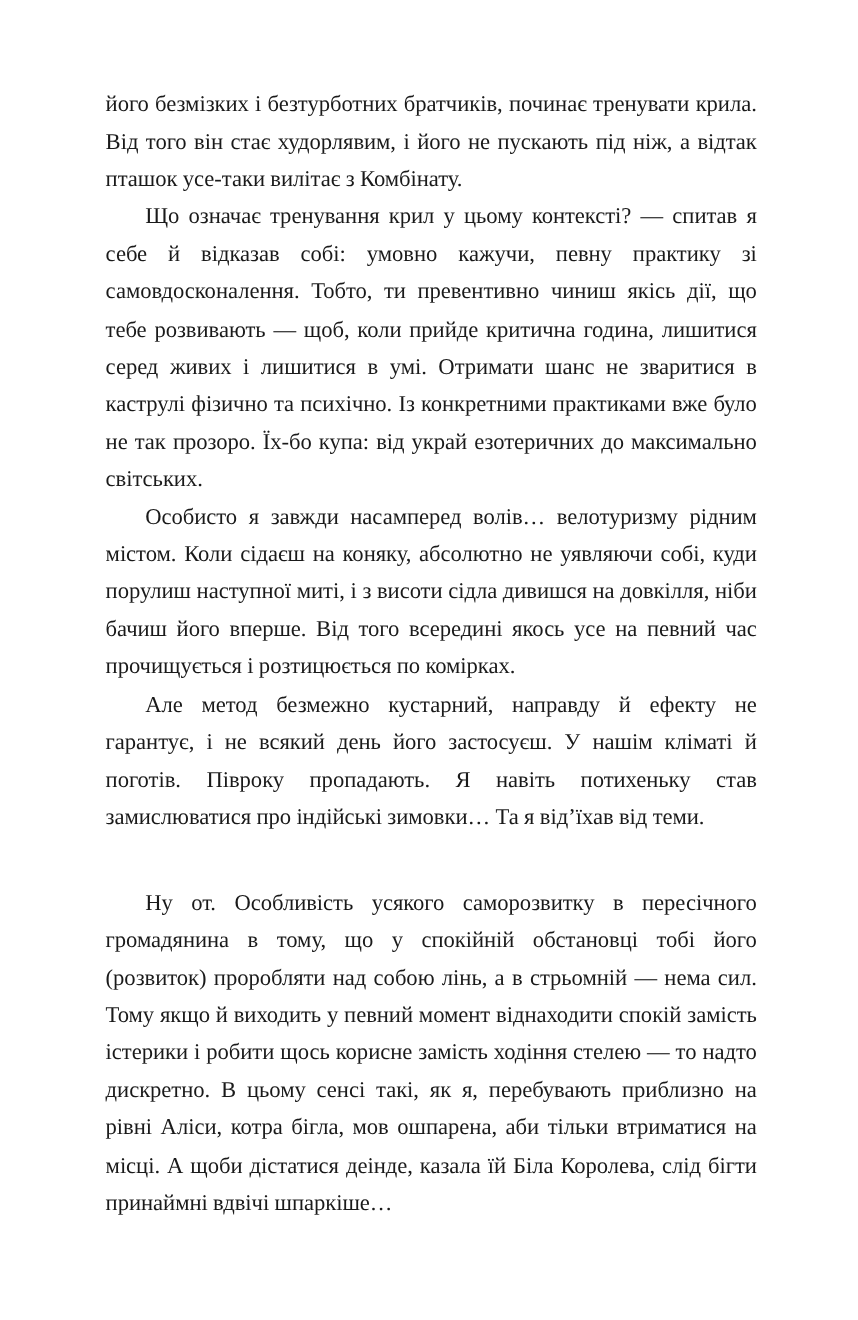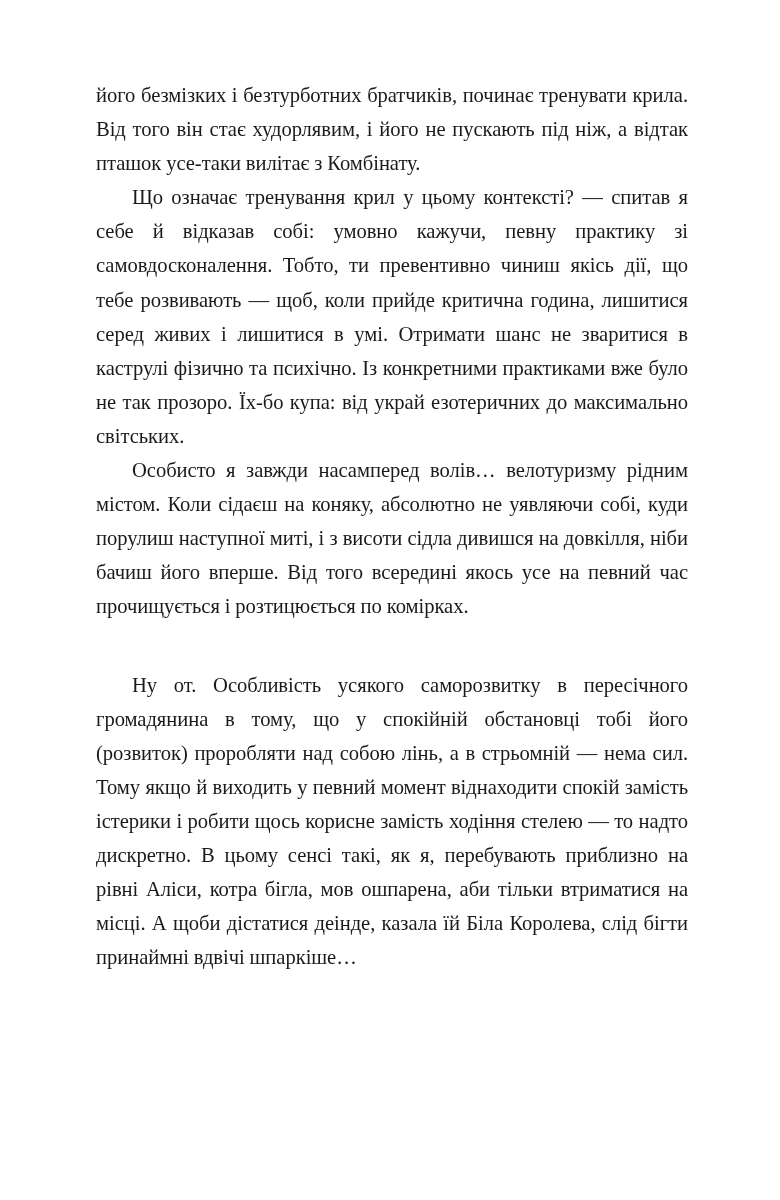--- a/index.html
+++ b/index.html
@@ -73,20 +73,21 @@
 <div class="page">
 
   <div class="text-column">
 
     <p class="para continuation">його безмізких і безтурботних братчиків, починає тренувати крила. Від того він стає худорлявим, і його не пускають під ніж, а відтак пташок усе-таки вилітає з Комбінату.</p>
 
     <p class="para">Що означає тренування крил у цьому контексті? — спитав я себе й відказав собі: умовно кажучи, певну практику зі самовдосконалення. Тобто, ти превентивно чиниш якісь дії, що тебе розвивають — щоб, коли прийде критична година, лишитися серед живих і лишитися в умі. Отримати шанс не зваритися в каструлі фізично та психічно. Із конкретними практиками вже було не так прозоро. Їх-бо купа: від украй езотеричних до максимально світських.</p>
 
     <p class="para">Особисто я завжди насамперед волів… велотуризму рідним містом. Коли сідаєш на коняку, абсолютно не уявляючи собі, куди порулиш наступної миті, і з висоти сідла дивишся на довкілля, ніби бачиш його вперше. Від того всередині якось усе на певний час прочищується і розтицюється по комірках.</p>
 
+    <p class="para">Але метод безмежно кустарний, направду й ефекту не гарантує, і не всякий день його застосуєш. У нашім кліматі й поготів. Півроку пропадають. Я навіть потихеньку став замислюватися про індійські зимовки… Та я від’їхав від теми.</p>
 
     <div class="section-break"></div>
 
     <p class="para">Ну от. Особливість усякого саморозвитку в пересічного громадянина в тому, що у спокійній обстановці тобі його (розвиток) проробляти над собою лінь, а в стрьомній — нема сил. Тому якщо й виходить у певний момент віднаходити спокій замість істерики і робити щось корисне замість ходіння стелею — то надто дискретно. В цьому сенсі такі, як я, перебувають приблизно на рівні Аліси, котра бігла, мов ошпарена, аби тільки втриматися на місці. А щоби дістатися деінде, казала їй Біла Королева, слід бігти принаймні вдвічі шпаркіше…</p>
 
   </div>
 
 
 </div>
 

